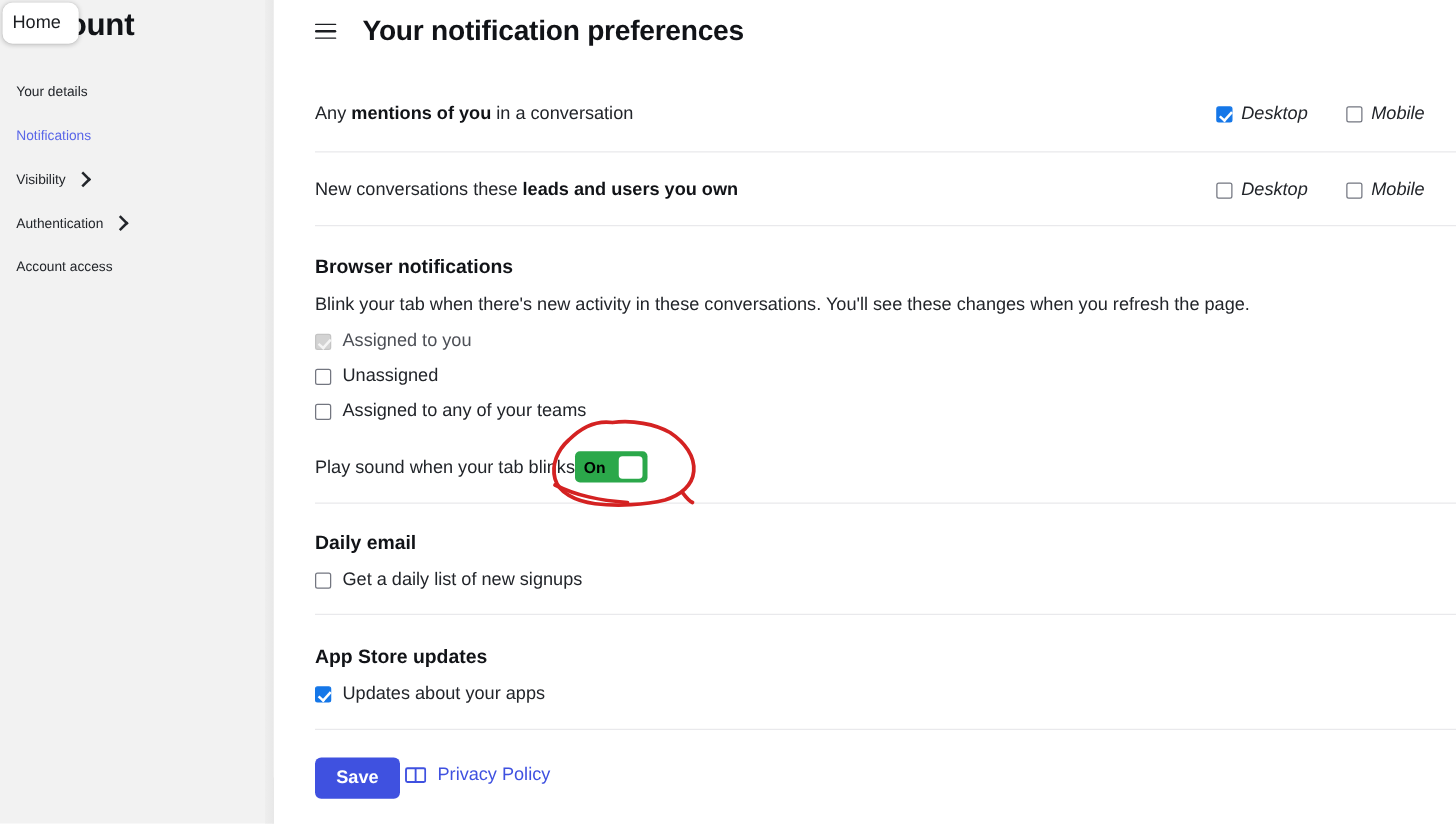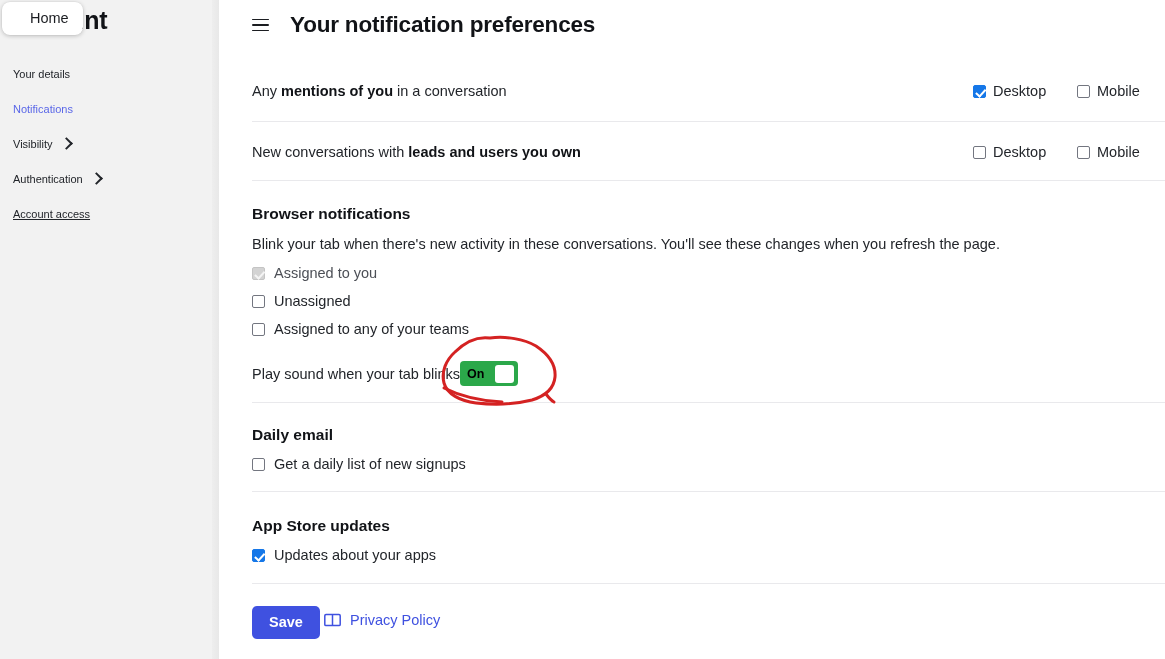--- a/index.html
+++ b/index.html
@@ -60,21 +60,21 @@
     margin-left: 2px;
     margin-bottom: 1px;
   }
 
   
   #home-tooltip {
     position: absolute;
     left: 2px; top: 2px;
     background: #ffffff;
     border-radius: 8px;
-    padding: 8px 14px 9px 28px;
+    padding: 8px 14px 9px 8px;
     font-size: 14.5px;
     color: #1b1d21;
     box-shadow: 0 1px 4px rgba(0,0,0,0.22), 0 0 0 0.5px rgba(0,0,0,0.04);
     z-index: 40;
     cursor: pointer;
     white-space: nowrap;
   }
 
   
   #main {
@@ -133,20 +133,21 @@
     font-size: 14.5px;
     color: #22252a;
     white-space: nowrap;
   }
   .pref-label b { font-weight: bold; color: #111317; }
   .pref-channels {
     position: absolute;
     right: 0;
     display: flex;
     align-items: center;
+    font-style: italic;
   }
   .channel {
     display: flex;
     align-items: center;
     gap: 7px;
     font-size: 14.5px;
     color: #22252a;
     cursor: pointer;
   }
   .channel.desktop { width: 104px; }
@@ -313,21 +314,21 @@
     <div class="nav-item" style="top:138px;">
       <span>Visibility</span>
       <span class="chevron-right"></span>
     </div>
 
     <div class="nav-item" style="top:173px;">
       <span>Authentication</span>
       <span class="chevron-right"></span>
     </div>
 
-    <div class="nav-item" style="top:208px;text-decoration:underline;">
+    <div class="nav-item" style="top:208px;">
       <span>Account access</span>
     </div>
   </div>
 
   <div id="home-tooltip">Home</div>
 
   <div id="main">
 
     <div id="page-header">
       <span id="hamburger">
@@ -351,21 +352,21 @@
           <span class="cb"></span>
           <span>Mobile</span>
         </span>
       </span>
     </div>
 
     <div class="divider" style="top:121px;"></div>
 
     <div class="pref-row" style="top:144px;">
       <span class="pref-label">
-        <span>New conversations with </span><b>leads and users you own</b><span></span>
+        <span>New conversations these </span><b>leads and users you own</b><span></span>
       </span>
       <span class="pref-channels">
         <span class="channel desktop">
           <span class="cb"></span>
           <span>Desktop</span>
         </span>
         <span class="channel mobile">
           <span class="cb"></span>
           <span>Mobile</span>
         </span>

